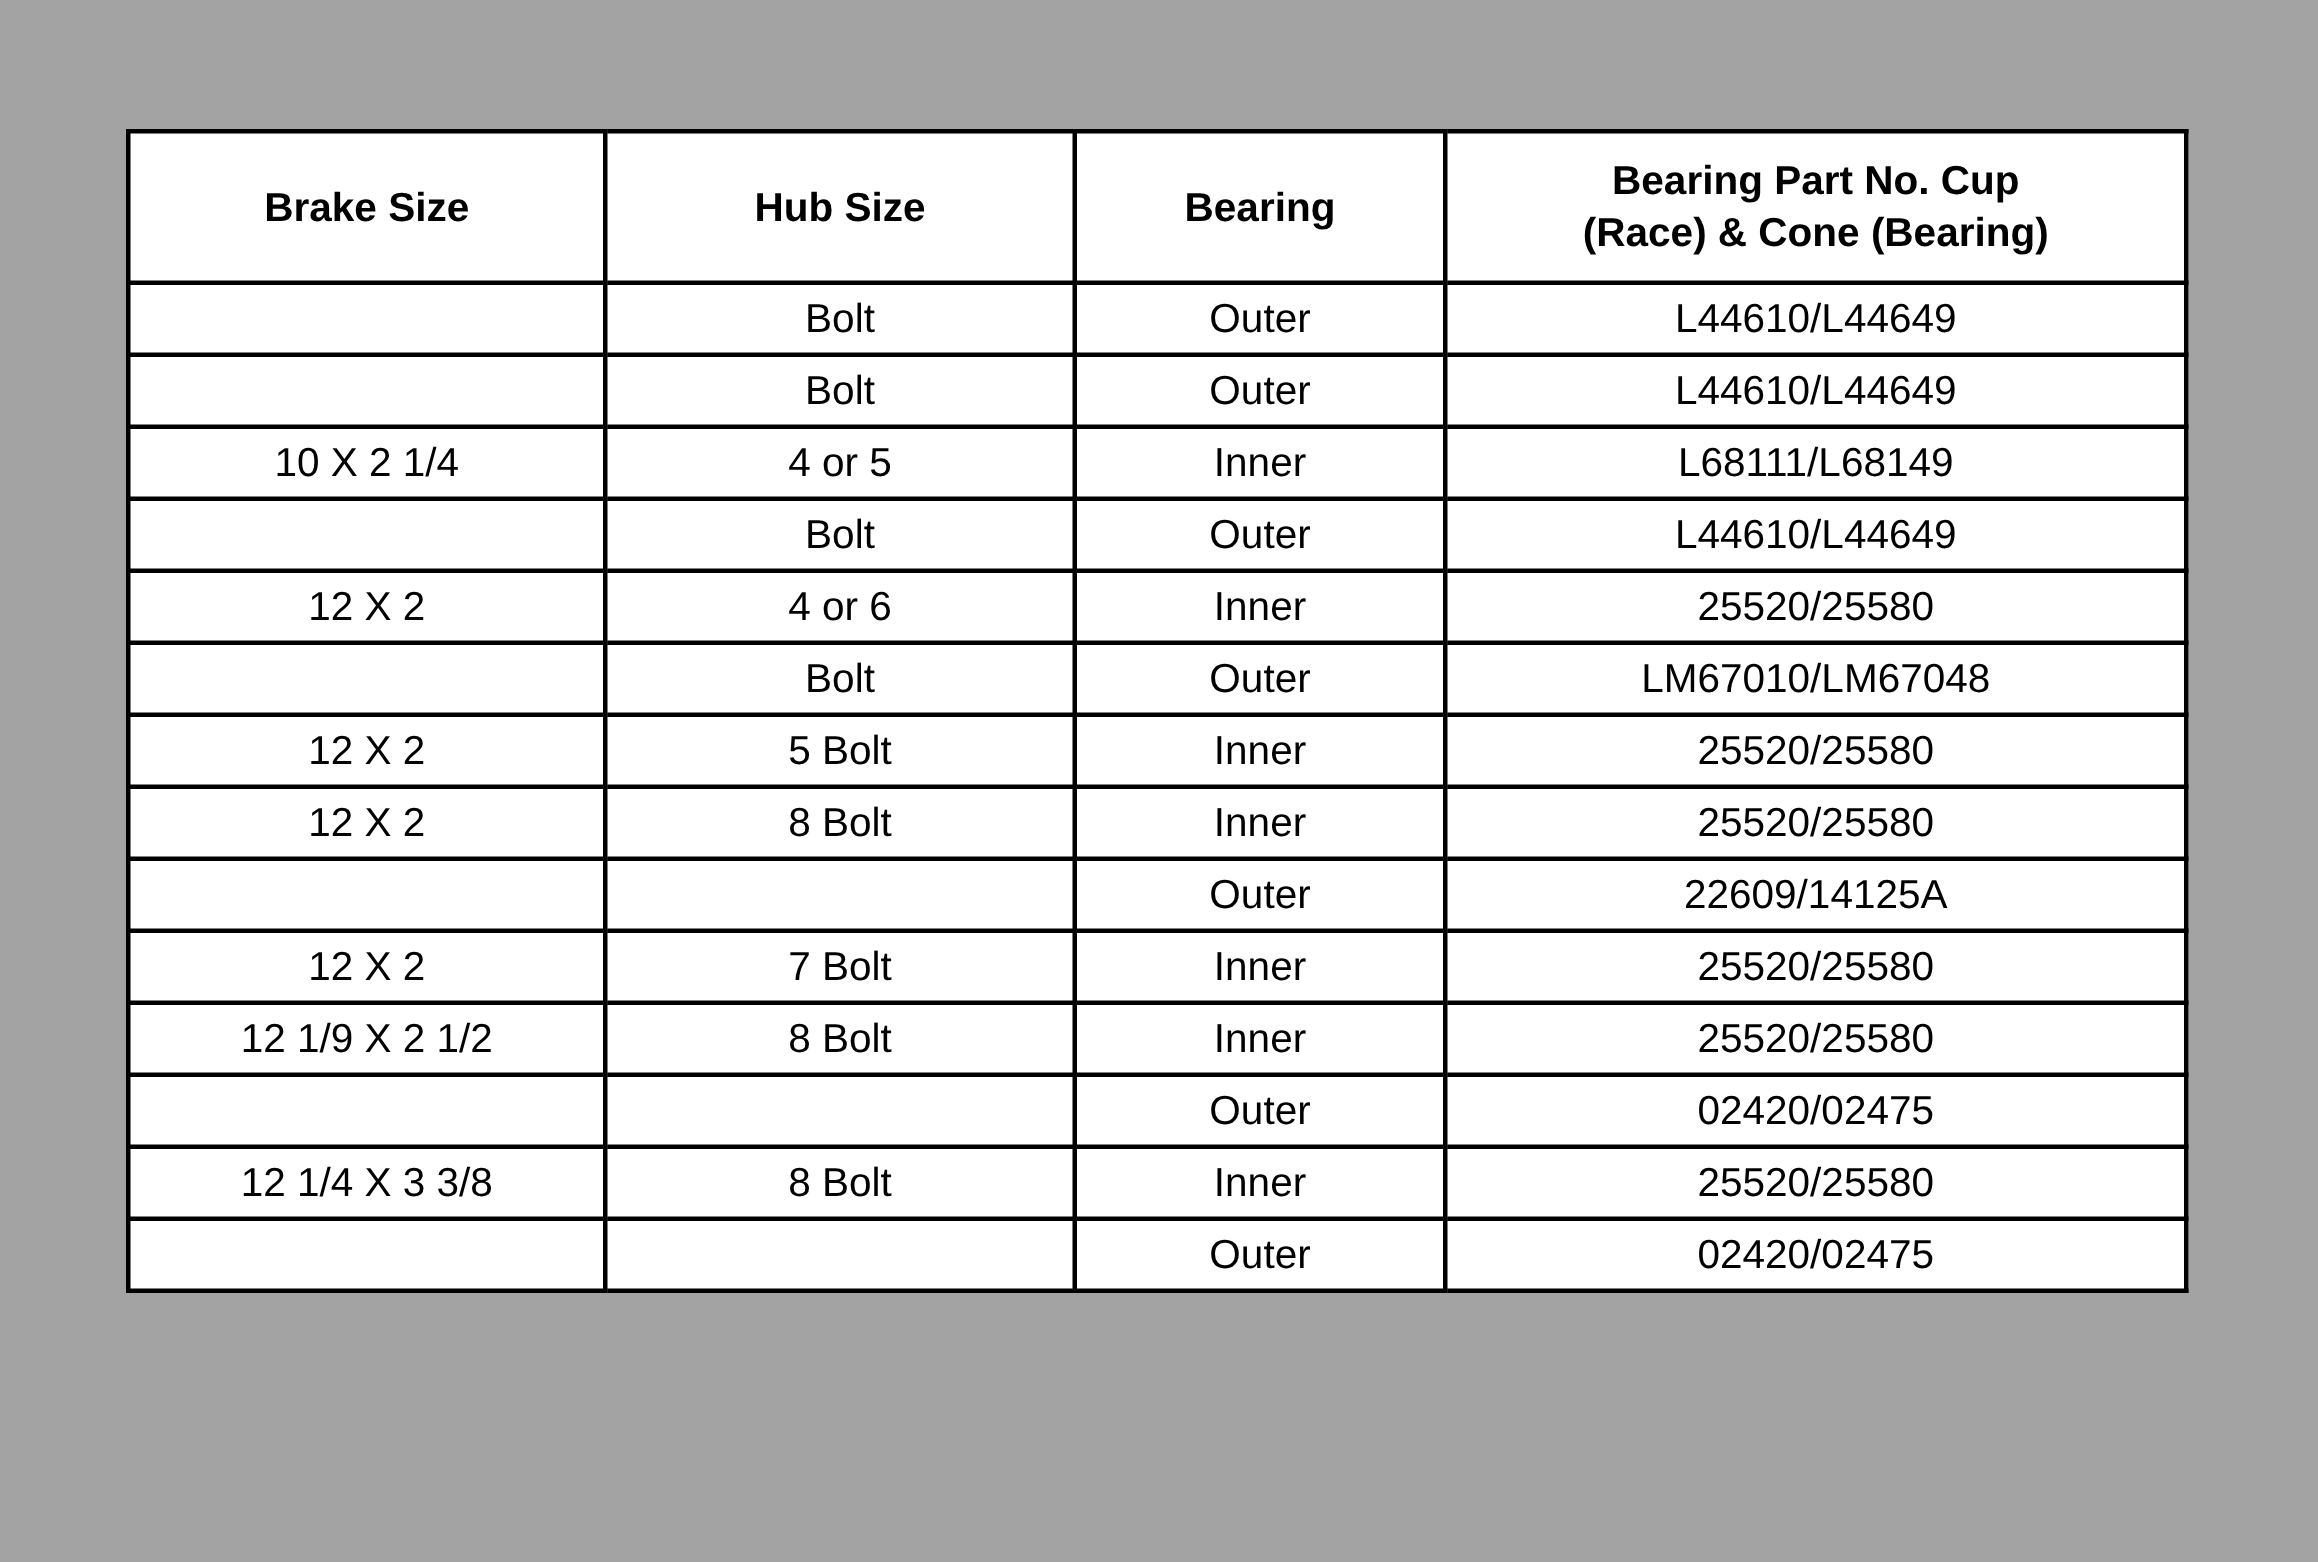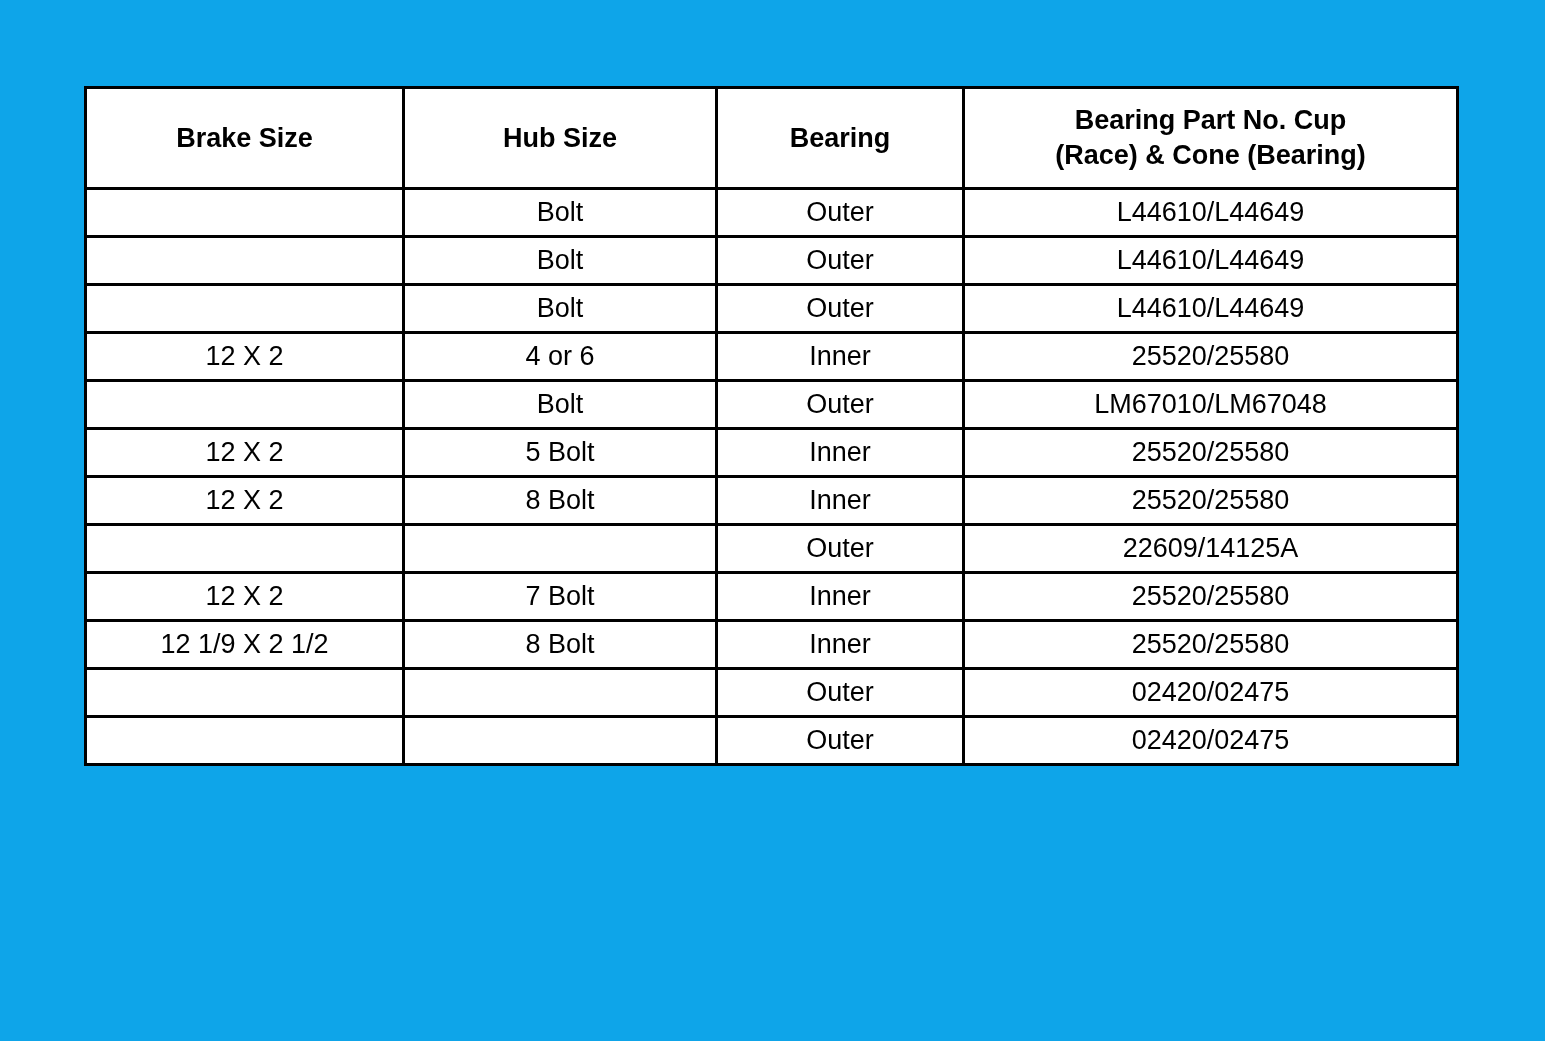--- a/index.html
+++ b/index.html
@@ -11,21 +11,21 @@
     width: 1545px;
     height: 1041px;
     font-family: "Liberation Sans", sans-serif;
     color: #000000;
     overflow: hidden;
   }
   .page {
     position: relative;
     width: 1545px;
     height: 1041px;
-    background: #0ea5e9;
+    background: #a3a3a3;
   }
   .table-wrap {
     position: absolute;
     left: 84px;
     top: 86px;
     width: 1372px;
   }
   table.bearing-table {
     border-collapse: collapse;
     table-layout: fixed;
@@ -102,20 +102,26 @@
           <td>Outer</td>
           <td>L44610/L44649</td>
         </tr>
         <tr>
           <td class="empty-cell"></td>
           <td>Bolt</td>
           <td>Outer</td>
           <td>L44610/L44649</td>
         </tr>
         <tr>
+          <td>10 X 2 1/4</td>
+          <td>4 or 5</td>
+          <td>Inner</td>
+          <td>L68111/L68149</td>
+        </tr>
+        <tr>
           <td class="empty-cell"></td>
           <td>Bolt</td>
           <td>Outer</td>
           <td>L44610/L44649</td>
         </tr>
         <tr>
           <td>12 X 2</td>
           <td>4 or 6</td>
           <td>Inner</td>
           <td>25520/25580</td>
@@ -156,20 +162,26 @@
           <td>Inner</td>
           <td>25520/25580</td>
         </tr>
         <tr>
           <td class="empty-cell"></td>
           <td class="empty-cell"></td>
           <td>Outer</td>
           <td>02420/02475</td>
         </tr>
         <tr>
+          <td>12 1/4 X 3 3/8</td>
+          <td>8 Bolt</td>
+          <td>Inner</td>
+          <td>25520/25580</td>
+        </tr>
+        <tr>
           <td class="empty-cell"></td>
           <td class="empty-cell"></td>
           <td>Outer</td>
           <td>02420/02475</td>
         </tr>
       </tbody>
     </table>
   </div>
 </div>
 

